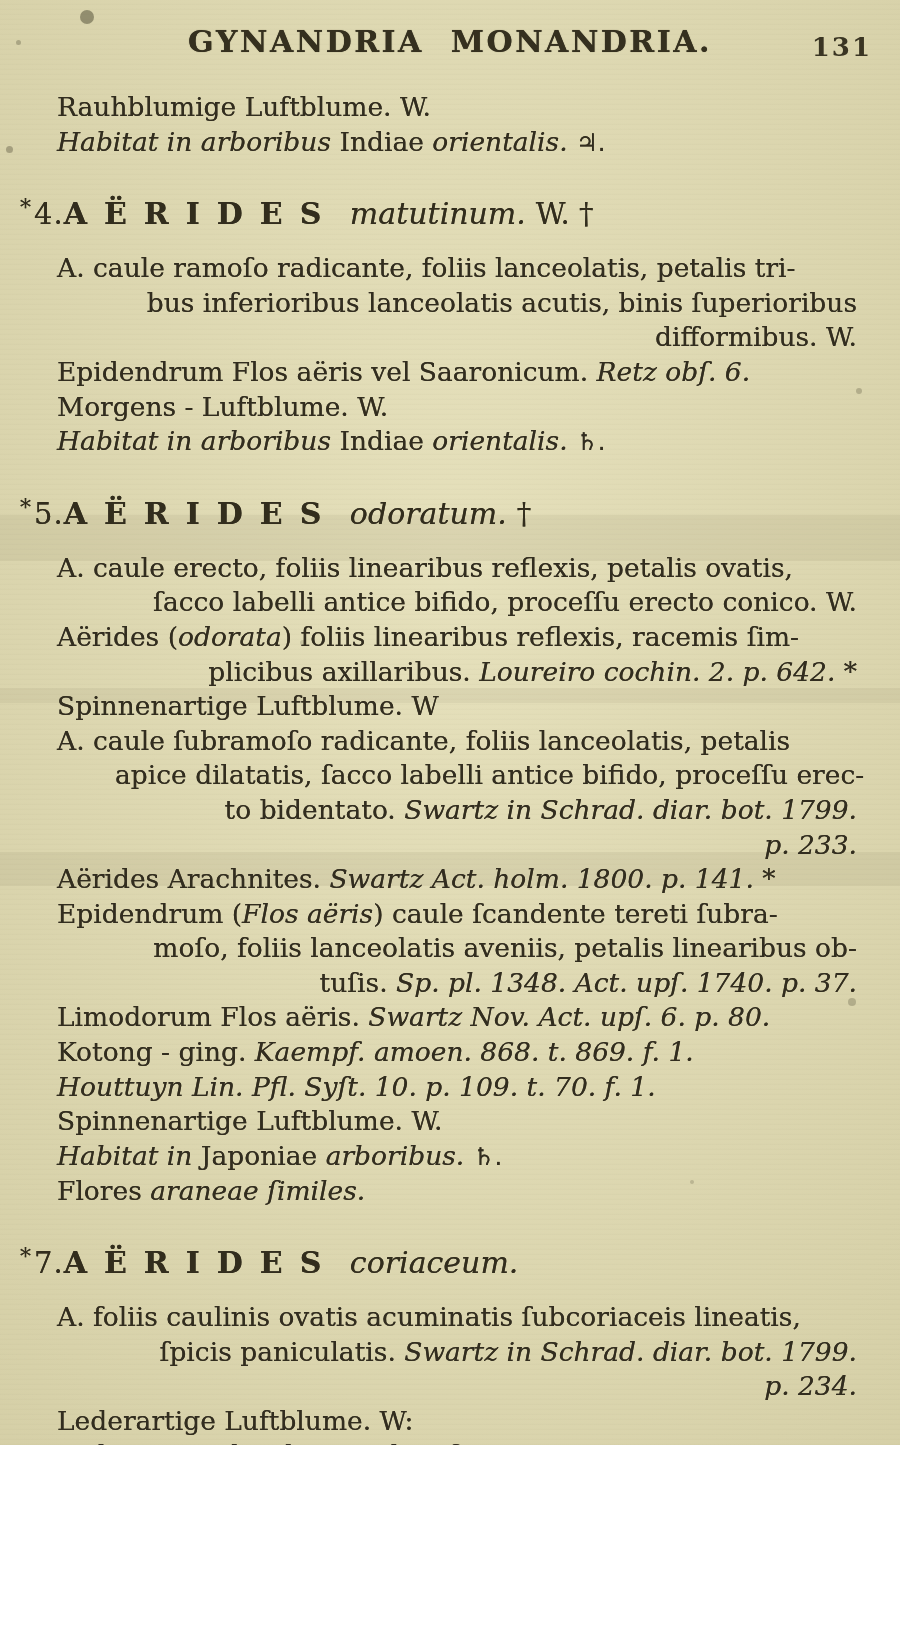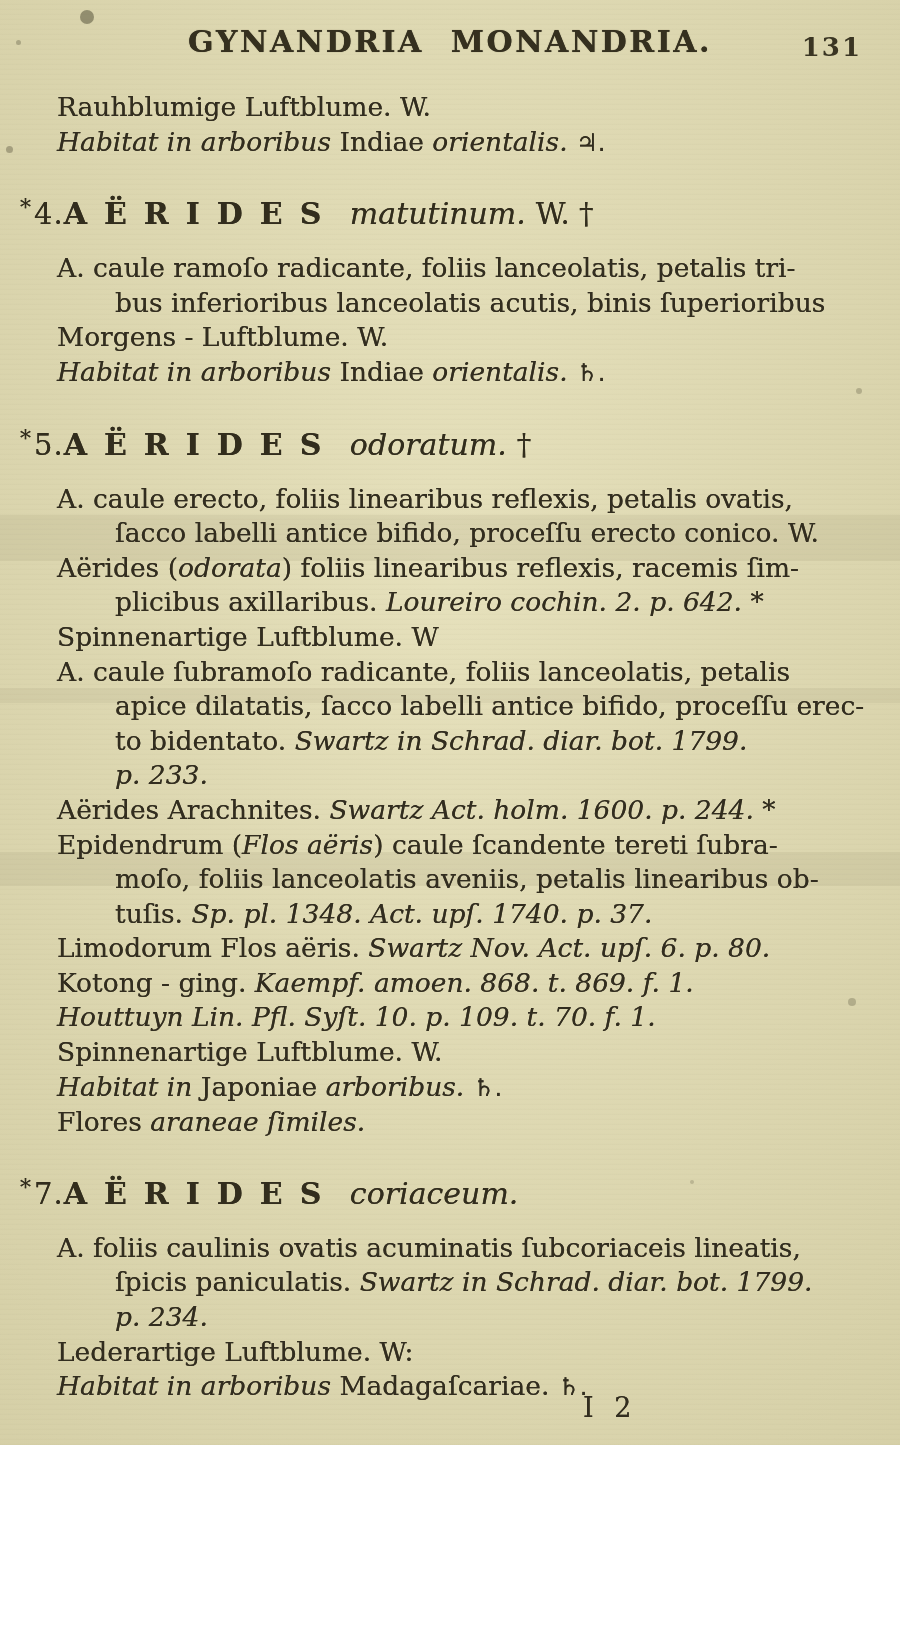--- a/index.html
+++ b/index.html
@@ -18,30 +18,30 @@
   .speck{position:absolute;border-radius:50%;background:#57533c;pointer-events:none;}
   .running-header{
     position:absolute;top:24px;left:0;width:900px;height:44px;
   }
   .rh-title{
     position:absolute;left:0;right:0;text-align:center;
     font-size:30px;font-weight:bold;letter-spacing:2.5px;word-spacing:14px;
     color:#35301f;text-shadow:0 0 0.7px #35301f;
   }
   .rh-pageno{
-    position:absolute;right:38px;top:8px;
+    position:absolute;right:28px;top:8px;
     font-size:26px;font-weight:bold;letter-spacing:2px;color:#3a3523;
   }
   .content{
     position:absolute;left:57px;top:90px;width:800px;
     font-size:26.5px;line-height:34.6px;
     text-shadow:0 0 0.6px rgba(50,45,31,0.85);
   }
   .line{white-space:nowrap;}
-  .line.ind1{margin-left:58px;}
+  .line.ind1{margin-left:58px;text-align:right;}
   .it{font-style:italic;}
   .heading{
     margin:28px 0 16px -37px;
     line-height:40px;white-space:nowrap;
     color:#322d1d;
   }
   .h-star{display:inline-block;width:14px;font-size:22px;vertical-align:9px;}
   .h-num{font-size:29px;letter-spacing:1px;}
   .h-genus{font-size:30px;font-weight:bold;letter-spacing:17px;}
   .h-epithet{font-style:italic;font-size:30px;margin-left:2px;}
@@ -71,33 +71,35 @@
     <div class="rh-title">GYNANDRIA MONANDRIA.</div>
     <div class="rh-pageno">131</div>
   </div>
 
   <div class="content" id="content">
       <div class="line"><span>Rauhblumige Luftblume. W.</span></div>
       <div class="line"><span class="it">Habitat in arboribus </span><span>Indiae </span><span class="it">orientalis. </span><span class="sym">♃.</span></div>
       <div class="heading"><span class="h-star">*</span><span class="h-num">4.</span><span class="h-genus">AËRIDES</span><span class="h-epithet"> matutinum.</span><span class="h-suffix">W. †</span></div>
       <div class="line"><span>A. caule ramoſo radicante, foliis lanceolatis, petalis tri-</span></div>
       <div class="line ind1"><span>bus inferioribus lanceolatis acutis, binis ſuperioribus</span></div>
+      <div class="line ind1"><span>difformibus. W.</span></div>
+      <div class="line"><span>Epidendrum Flos aëris vel Saaronicum. </span><span class="it">Retz obſ. 6.</span></div>
       <div class="line"><span>Morgens - Luftblume. W.</span></div>
       <div class="line"><span class="it">Habitat in arboribus </span><span>Indiae </span><span class="it">orientalis. </span><span class="sym">♄.</span></div>
       <div class="heading"><span class="h-star">*</span><span class="h-num">5.</span><span class="h-genus">AËRIDES</span><span class="h-epithet"> odoratum.</span><span class="h-suffix">†</span></div>
       <div class="line"><span>A. caule erecto, foliis linearibus reflexis, petalis ovatis,</span></div>
       <div class="line ind1"><span>ſacco labelli antice bifido, proceſſu erecto conico. W.</span></div>
       <div class="line"><span>Aërides (</span><span class="it">odorata</span><span>) foliis linearibus reflexis, racemis ſim-</span></div>
       <div class="line ind1"><span>plicibus axillaribus. </span><span class="it">Loureiro cochin. 2. p. 642. </span><span>*</span></div>
       <div class="line"><span>Spinnenartige Luftblume. W</span></div>
       <div class="line"><span>A. caule ſubramoſo radicante, foliis lanceolatis, petalis</span></div>
       <div class="line ind1"><span>apice dilatatis, ſacco labelli antice bifido, proceſſu erec-</span></div>
       <div class="line ind1"><span>to bidentato. </span><span class="it">Swartz in Schrad. diar. bot. 1799.</span></div>
       <div class="line ind1"><span class="it">p. 233.</span></div>
-      <div class="line"><span>Aërides Arachnites. </span><span class="it">Swartz Act. holm. 1600. p. 244. </span><span>*</span></div>
+      <div class="line"><span>Aërides Arachnites. </span><span class="it">Swartz Act. holm. 1800. p. 141. </span><span>*</span></div>
       <div class="line"><span>Epidendrum (</span><span class="it">Flos aëris</span><span>) caule ſcandente tereti ſubra-</span></div>
       <div class="line ind1"><span>moſo, foliis lanceolatis aveniis, petalis linearibus ob-</span></div>
       <div class="line ind1"><span>tuſis. </span><span class="it">Sp. pl. 1348. Act. upſ. 1740. p. 37.</span></div>
       <div class="line"><span>Limodorum Flos aëris. </span><span class="it">Swartz Nov. Act. upſ. 6. p. 80.</span></div>
       <div class="line"><span>Kotong - ging. </span><span class="it">Kaempf. amoen. 868. t. 869. f. 1.</span></div>
       <div class="line"><span class="it">Houttuyn Lin. Pfl. Syſt. 10. p. 109. t. 70. f. 1.</span></div>
       <div class="line"><span>Spinnenartige Luftblume. W.</span></div>
       <div class="line"><span class="it">Habitat in </span><span>Japoniae </span><span class="it">arboribus. </span><span class="sym">♄.</span></div>
       <div class="line"><span>Flores </span><span class="it">araneae ſimiles.</span></div>
       <div class="heading"><span class="h-star">*</span><span class="h-num">7.</span><span class="h-genus">AËRIDES</span><span class="h-epithet"> coriaceum.</span></div>

